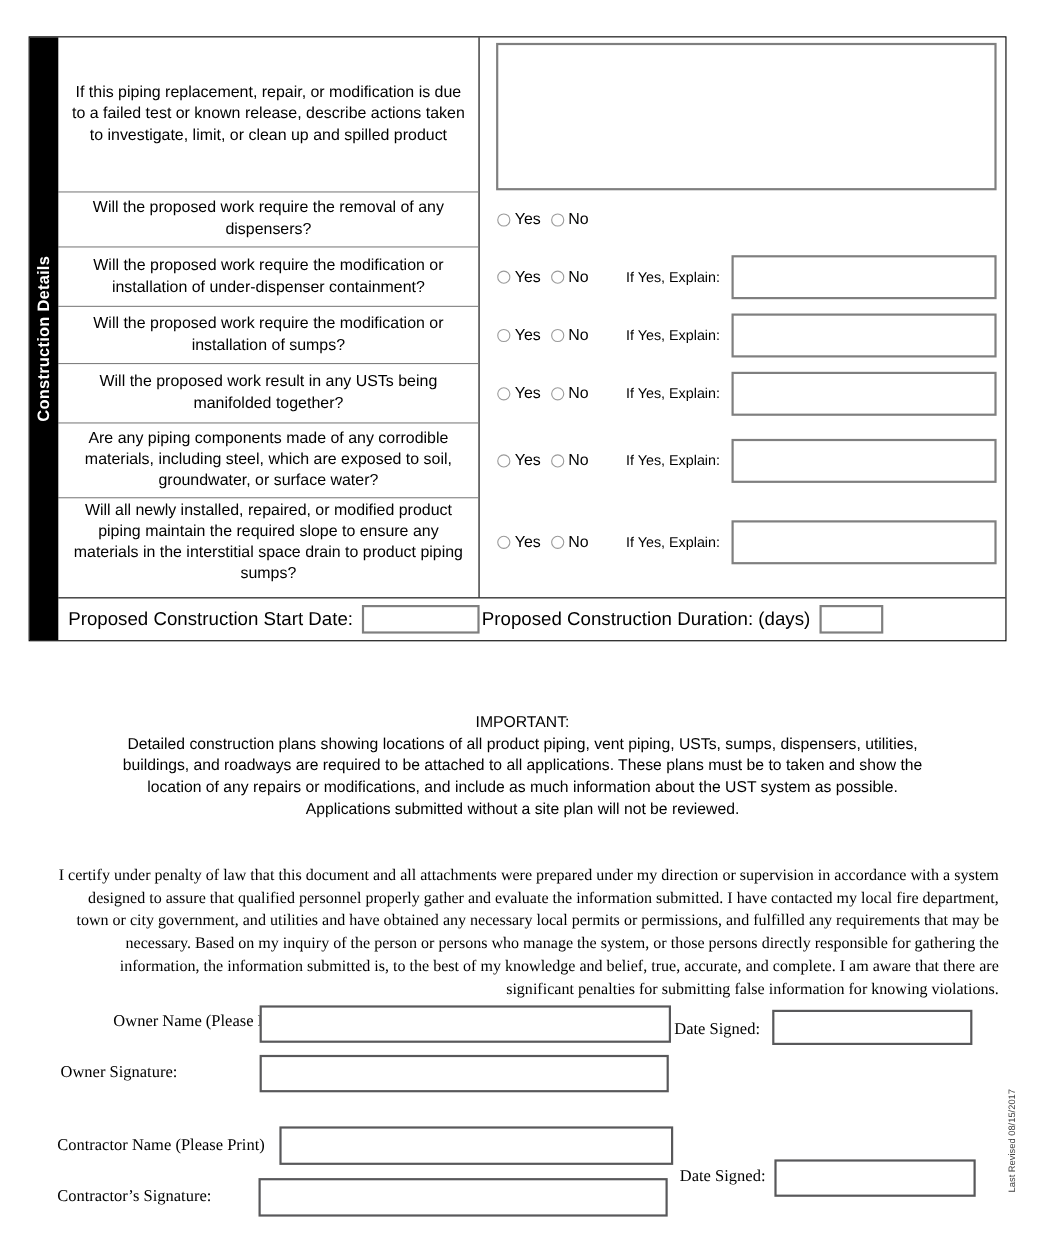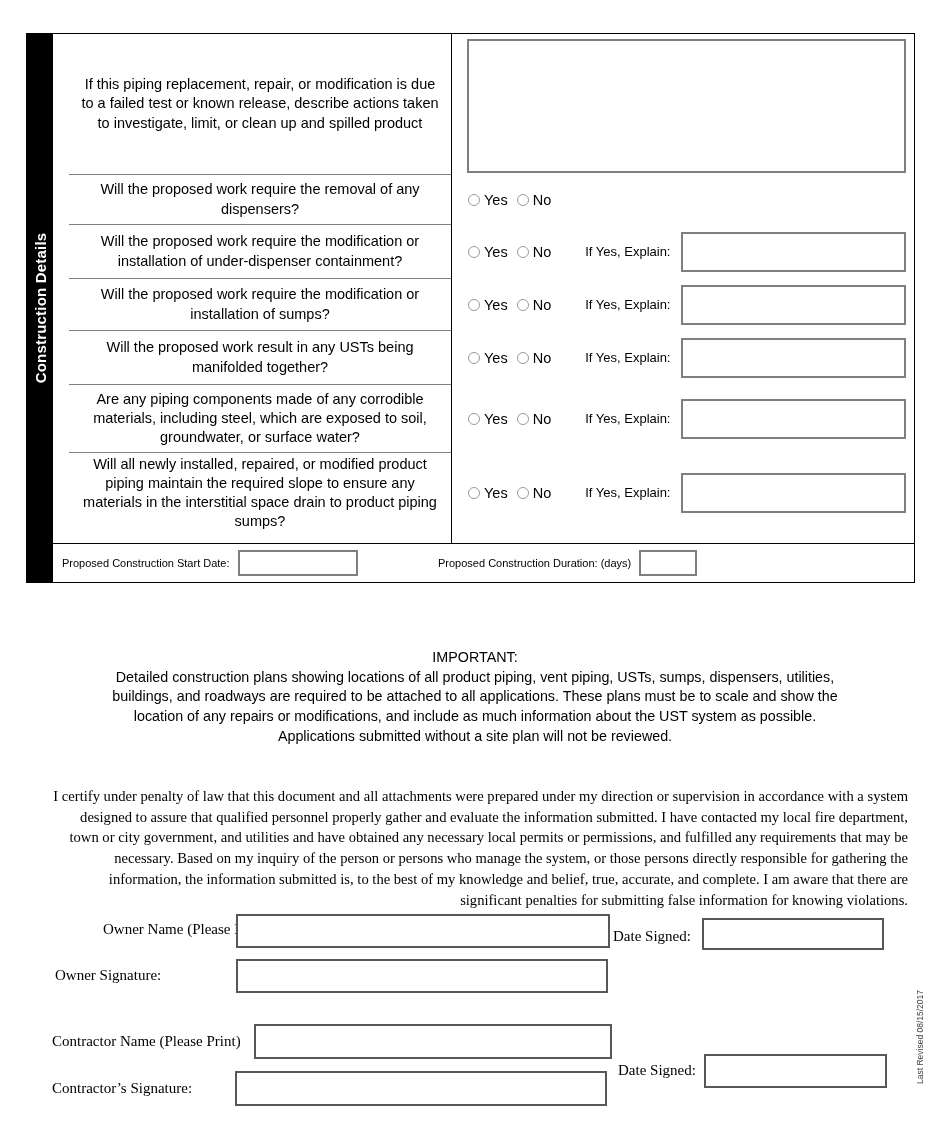--- a/index.html
+++ b/index.html
@@ -60,21 +60,20 @@
     display: flex;
     min-height: 0;
   }
   .cd-col-q {
     width: 383px;
     flex: 0 0 383px;
     border-right: 1px solid #000;
     box-sizing: border-box;
     display: flex;
     flex-direction: column;
-    margin-left: 16px;
   }
   .cd-col-a {
     flex: 1 1 auto;
     display: flex;
     flex-direction: column;
     min-width: 0;
   }
 
   .qcell {
     box-sizing: border-box;
@@ -168,21 +167,21 @@
     padding-left: 9px;
     box-sizing: border-box;
   }
   .cd-bottom-right {
     flex: 1;
     display: flex;
     align-items: center;
     padding-left: 2px;
     box-sizing: border-box;
   }
-  .strip-label { font-size: 11px; white-space: nowrap; }
+  .strip-label { font-size: 17px; white-space: nowrap; }
   .strip-box {
     border: 2px solid #7f7f7f;
     background: #fff;
     box-sizing: border-box;
     height: 26px;
   }
   .strip-box.date { width: 120px; margin-left: 8px; }
   .strip-box.days { width: 58px; margin-left: 8px; }
 
   
@@ -389,21 +388,21 @@
         <div class="strip-box days"></div>
       </div>
     </div>
 
   </div>
 </div>
 
 <div class="important">
   <div>IMPORTANT:</div>
   <div>Detailed construction plans showing locations of all product piping, vent piping, USTs, sumps, dispensers, utilities,</div>
-  <div>buildings, and roadways are required to be attached to all applications. These plans must be to scale and show the</div>
+  <div>buildings, and roadways are required to be attached to all applications. These plans must be to taken and show the</div>
   <div>location of any repairs or modifications, and include as much information about the UST system as possible.</div>
   <div>Applications submitted without a site plan will not be reviewed.</div>
 </div>
 
 <div class="certify">I certify under penalty of law that this document and all attachments were prepared under my direction or supervision in accordance with a system designed to assure that qualified personnel properly gather and evaluate the information submitted. I have contacted my local fire department, town or city government, and utilities and have obtained any necessary local permits or permissions, and fulfilled any requirements that may be necessary. Based on my inquiry of the person or persons who manage the system, or those persons directly responsible for gathering the information, the information submitted is, to the best of my knowledge and belief, true, accurate, and complete.  I am aware that there are significant penalties for submitting false information for knowing violations.</div>
 
 <div class="sig sig-label" id="owner-name-label">Owner Name (Please Print):</div>
 <div class="sig sig-box" id="owner-name-box"></div>
 
 <div class="sig sig-label" id="date-signed-1-label">Date Signed:</div>

